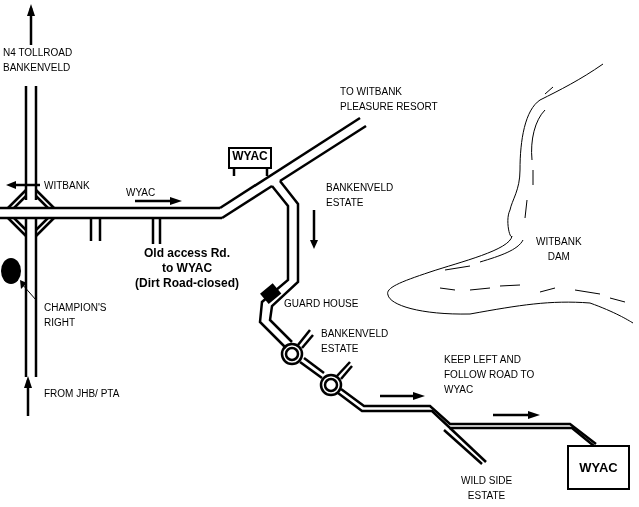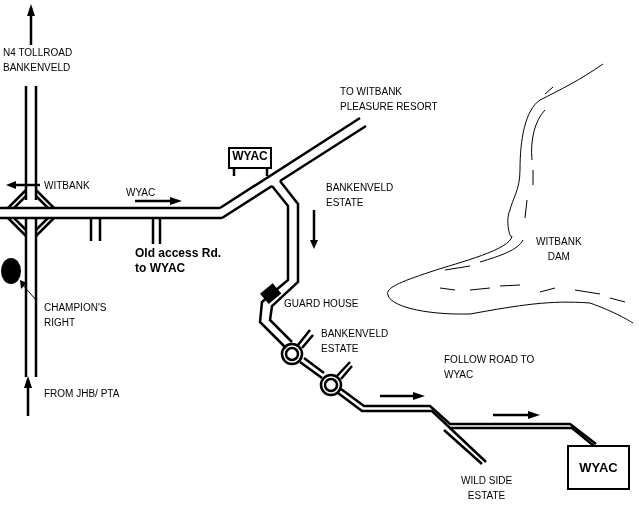--- a/index.html
+++ b/index.html
@@ -1,19 +1,19 @@
 <!DOCTYPE html>
 <html><head>
 <meta charset="utf-8">
 <style>
   html, body { margin:0; padding:0; background:#ffffff; }
   body { width:639px; height:507px; position:relative; overflow:hidden; font-family:"Liberation Sans", sans-serif; }
   #map { position:absolute; left:0; top:0; }
   .lbl { position:absolute; font-family:"Liberation Sans", sans-serif; font-weight:normal; font-size:10px; line-height:15px; color:#000; white-space:nowrap; }
-  .lbl.reg { font-weight:bold; font-size:12px; }
+  .lbl.reg { font-weight:bold; font-size:12px;text-align:center; }
   .box { position:absolute; border:2px solid #000; background:#fff; box-sizing:border-box; display:flex; align-items:center; justify-content:center; font-weight:bold; font-size:13px; font-family:"Liberation Sans", sans-serif; }
 </style>
 </head>
 <body>
 
 <svg id="map" width="639" height="507" viewBox="0 0 639 507" xmlns="http://www.w3.org/2000/svg">
   <g stroke="#000" stroke-width="2.5" fill="none" stroke-linecap="butt" stroke-linejoin="miter">
 
     <g>
       <line x1="31" y1="45" x2="31" y2="8"></line>
@@ -119,20 +119,21 @@
 
 <div class="lbl" style="left:3px;top:45px;">
     <div>N4 TOLLROAD</div>
     <div>BANKENVELD</div>
   </div>
 <div class="lbl" style="left:44px;top:178px;">WITBANK</div>
 <div class="lbl" style="left:126px;top:185px;">WYAC</div>
 <div class="lbl reg" style="left:135px;top:246px;">
     <div>Old access Rd.</div>
     <div>to WYAC</div>
+    <div>(Dirt Road-closed)</div>
   </div>
 <div class="lbl" style="left:44px;top:300px;">
     <div>CHAMPION'S</div>
     <div>RIGHT</div>
   </div>
 <div class="lbl" style="left:44px;top:386px;">FROM JHB/ PTA</div>
 <div class="lbl" style="left:340px;top:84px;">
     <div>TO WITBANK</div>
     <div>PLEASURE RESORT</div>
   </div>
@@ -144,20 +145,21 @@
 <div class="lbl" style="left:284px;top:296px;">GUARD HOUSE</div>
 <div class="lbl" style="left:321px;top:326px;">
     <div>BANKENVELD</div>
     <div>ESTATE</div>
   </div>
 <div class="lbl" style="left:536px;top:234px;text-align:center;">
     <div>WITBANK</div>
     <div>DAM</div>
   </div>
 <div class="lbl" style="left:444px;top:352px;">
+    <div>KEEP LEFT AND</div>
     <div>FOLLOW ROAD TO</div>
     <div>WYAC</div>
   </div>
 <div class="lbl" style="left:461px;top:473px;text-align:center;">
     <div>WILD SIDE</div>
     <div>ESTATE</div>
   </div>
 <div class="box" style="left:567px;top:445px;width:63px;height:45px;">WYAC</div>
 
 </body></html>

